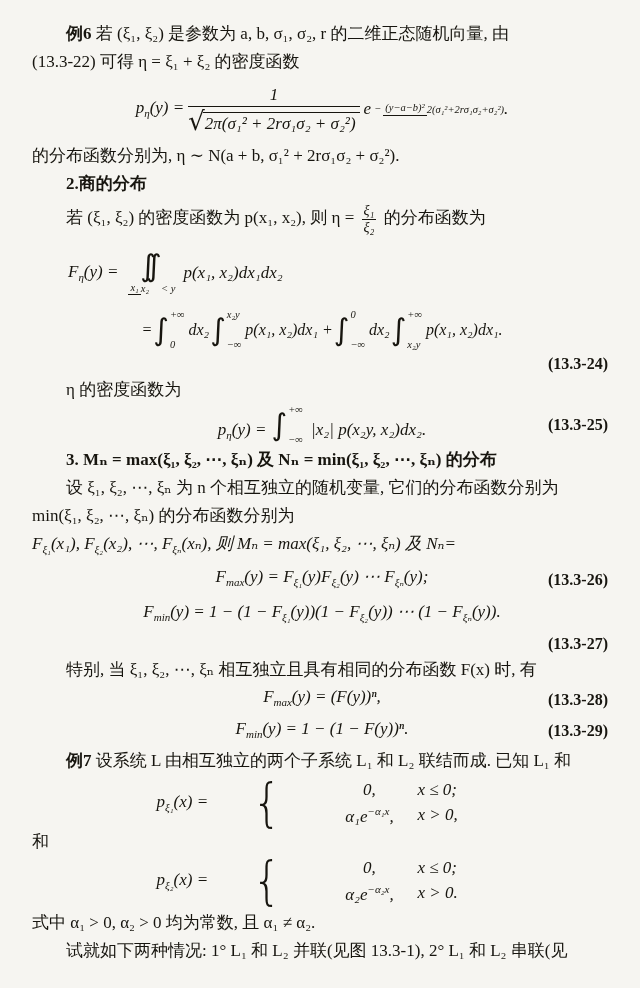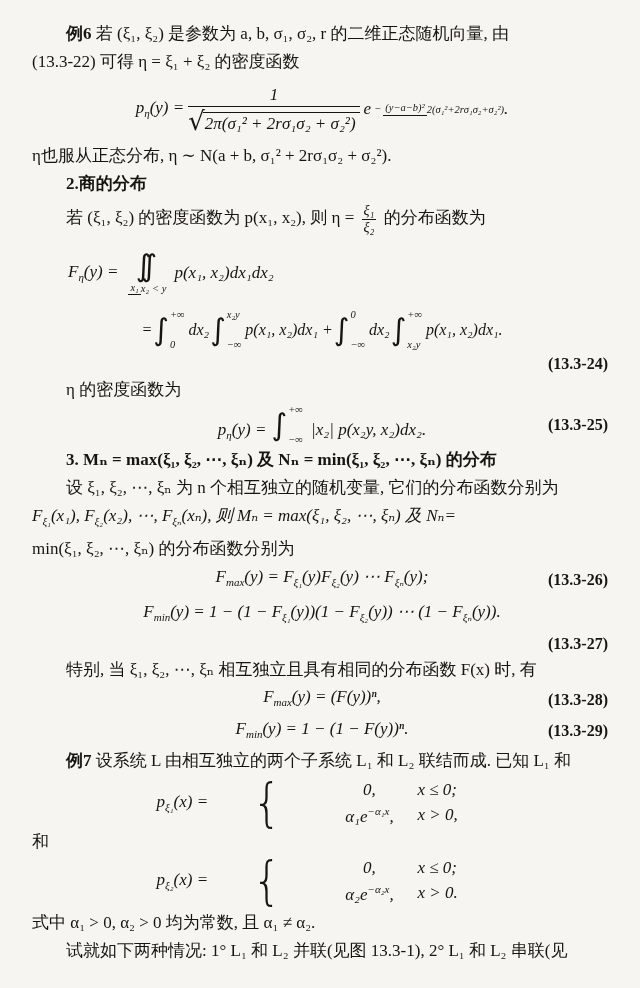--- a/index.html
+++ b/index.html
@@ -36,21 +36,21 @@
   .esup{display:inline-flex;align-items:center;vertical-align:16px;font-size:10.5px;margin-left:3px;line-height:1.1;}
   .sfrac{display:inline-flex;flex-direction:row;align-items:center;margin-left:2px;}
   .sfrac .sn{border-bottom:1px solid #17150f;padding:0 2px 1px;}
   .sfrac .sd{padding-top:1px;}
   
   .intg{display:inline-flex;align-items:center;margin:0 1px;}
   .isym{font-style:normal;font-size:30px;line-height:1;font-family:"DejaVu Sans",sans-serif;}
   .ib{display:inline-flex;flex-direction:column;justify-content:space-between;height:40px;font-size:10.5px;line-height:1;font-style:italic;margin-left:1px;margin-right:3px;}
   
   .dint{display:inline-flex;flex-direction:column;align-items:center;vertical-align:middle;margin:0 8px;}
-  .dint-cond{display:inline-flex;align-items:center;gap:3px;font-size:10.5px;margin-top:1px;}
+  .dint-cond{display:inline-flex;align-items:center;gap:12px;font-size:10.5px;margin-top:1px;}
   
   .pw{display:flex;align-items:center;justify-content:center;font-style:italic;font-size:17px;gap:36px;}
   .brace{font-style:normal;font-size:46px;font-weight:300;line-height:0.85;transform:scaleY(1.12);margin:0 4px 0 8px;font-family:"DejaVu Sans",sans-serif;}
   .cases{display:inline-flex;flex-direction:column;gap:5px;}
   .crow{display:flex;align-items:center;}
   .cv{width:96px;text-align:center;}
   .cc{width:70px;text-align:left;}
 </style>
 </head>
 <body>
@@ -76,21 +76,21 @@
     <span class="esup">
       <span>−</span>
       <span class="sfrac">
         <span class="sn">(y−a−b)²</span>
         <span class="sd">2(σ₁²+2rσ₁σ₂+σ₂²)</span>
       </span>
     </span>
     <span>.</span>
   </div>
 
-  <div class="ln">η也服从正态分布, η ∼ N(a + b, σ₁² + 2rσ₁σ₂ + σ₂²).</div>
+  <div class="ln">的分布函数分别为, η ∼ N(a + b, σ₁² + 2rσ₁σ₂ + σ₂²).</div>
   <div class="ln indent bold">2.商的分布</div>
 
   <div class="ln tall indent">
     <span>若 (ξ₁, ξ₂) 的密度函数为 p(x₁, x₂), 则 η =</span>
     <span class="ifrac m">
       <span class="n">ξ₁</span>
       <span>ξ₂</span>
     </span>
     <span>的分布函数为</span>
   </div>
@@ -159,22 +159,22 @@
             <span>−∞</span>
           </span>
         </span>
       <span>|x₂| p(x₂y, x₂)dx₂.</span>
     </span>
     <span class="tag">(13.3-25)</span>
   </div>
 
   <div class="ln indent bold">3. Mₙ = max(ξ₁, ξ₂, ⋯, ξₙ) 及 Nₙ = min(ξ₁, ξ₂, ⋯, ξₙ) 的分布</div>
   <div class="ln indent">设 ξ₁, ξ₂, ⋯, ξₙ 为 n 个相互独立的随机变量, 它们的分布函数分别为</div>
+  <div class="ln">min(ξ₁, ξ₂, ⋯, ξₙ) 的分布函数分别为</div>
   <div class="ln m"><span>F</span><sub>ξ₁</sub><span>(x₁), F</span><sub>ξ₂</sub><span>(x₂), ⋯, F</span><sub>ξₙ</sub><span>(xₙ), 则 Mₙ = max(ξ₁, ξ₂, ⋯, ξₙ) 及 Nₙ=</span></div>
-  <div class="ln">min(ξ₁, ξ₂, ⋯, ξₙ) 的分布函数分别为</div>
 
   <div class="eqline ln">
     <span class="inner"><span>F</span><sub>max</sub><span>(y) = F</span><sub>ξ₁</sub><span>(y)F</span><sub>ξ₂</sub><span>(y) ⋯ F</span><sub>ξₙ</sub><span>(y);</span></span>
     <span class="tag">(13.3-26)</span>
   </div>
 
   <div class="eqline ln" style="line-height:30px;">
     <span class="inner"><span>F</span><sub>min</sub><span>(y) = 1 − (1 − F</span><sub>ξ₁</sub><span>(y))(1 − F</span><sub>ξ₂</sub><span>(y)) ⋯ (1 − F</span><sub>ξₙ</sub><span>(y)).</span></span>
   </div>
   <div class="tagline">(13.3-27)</div>

